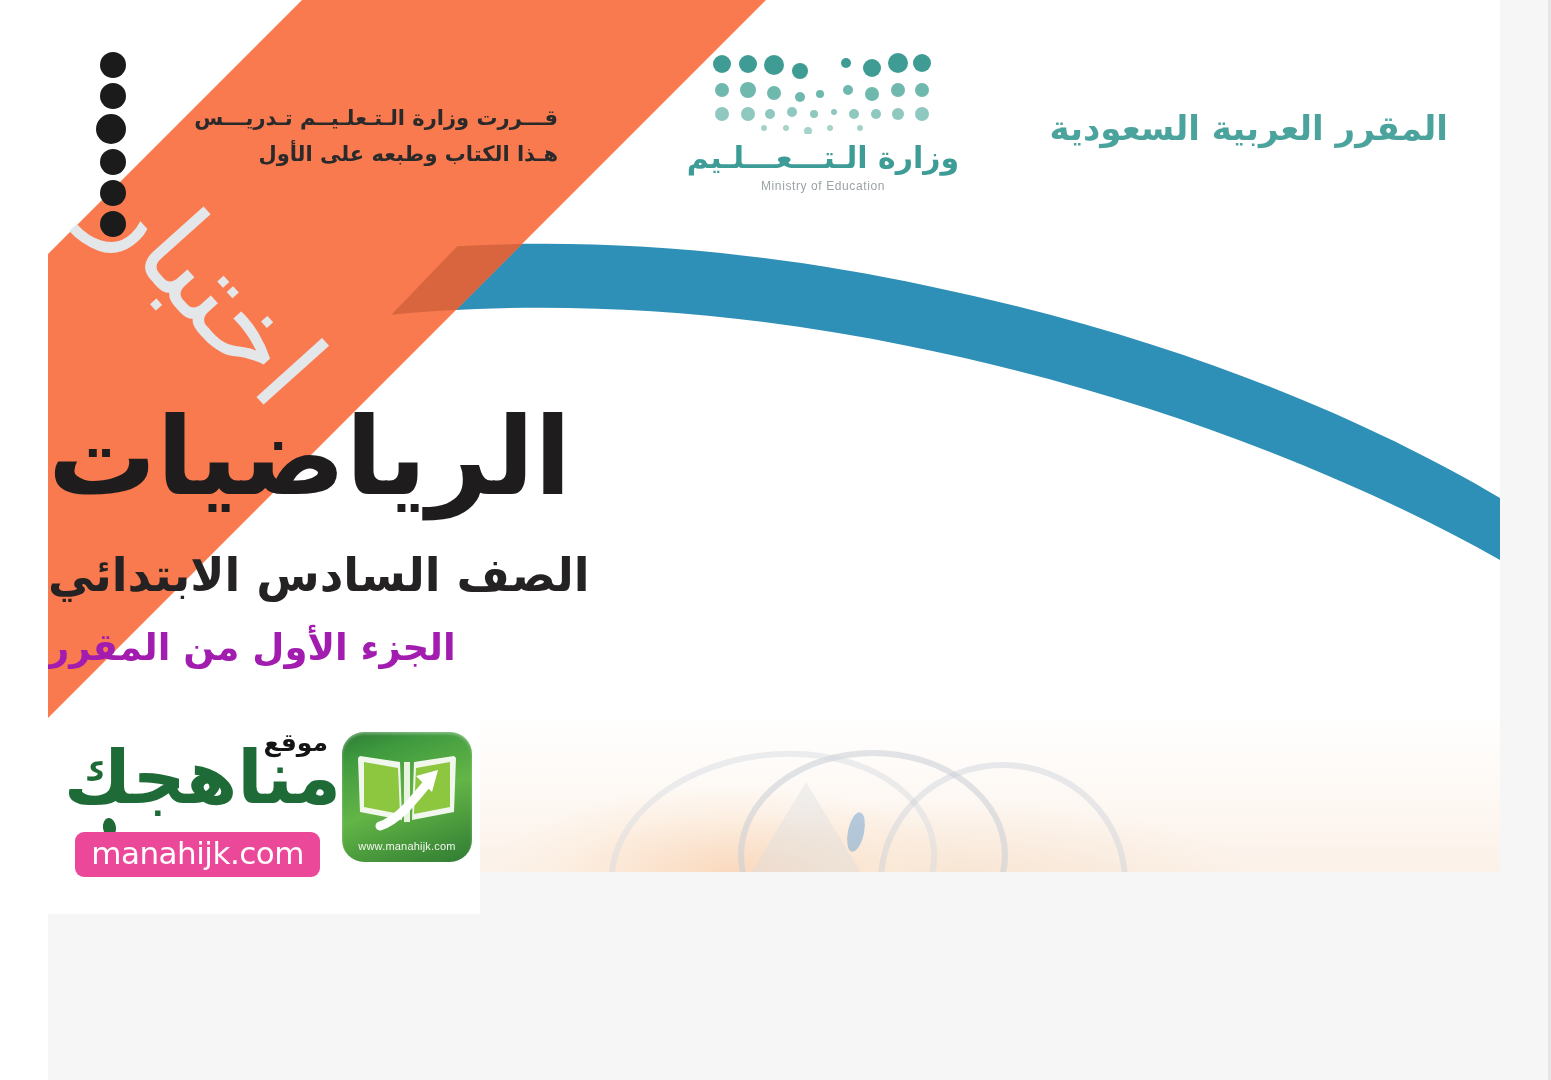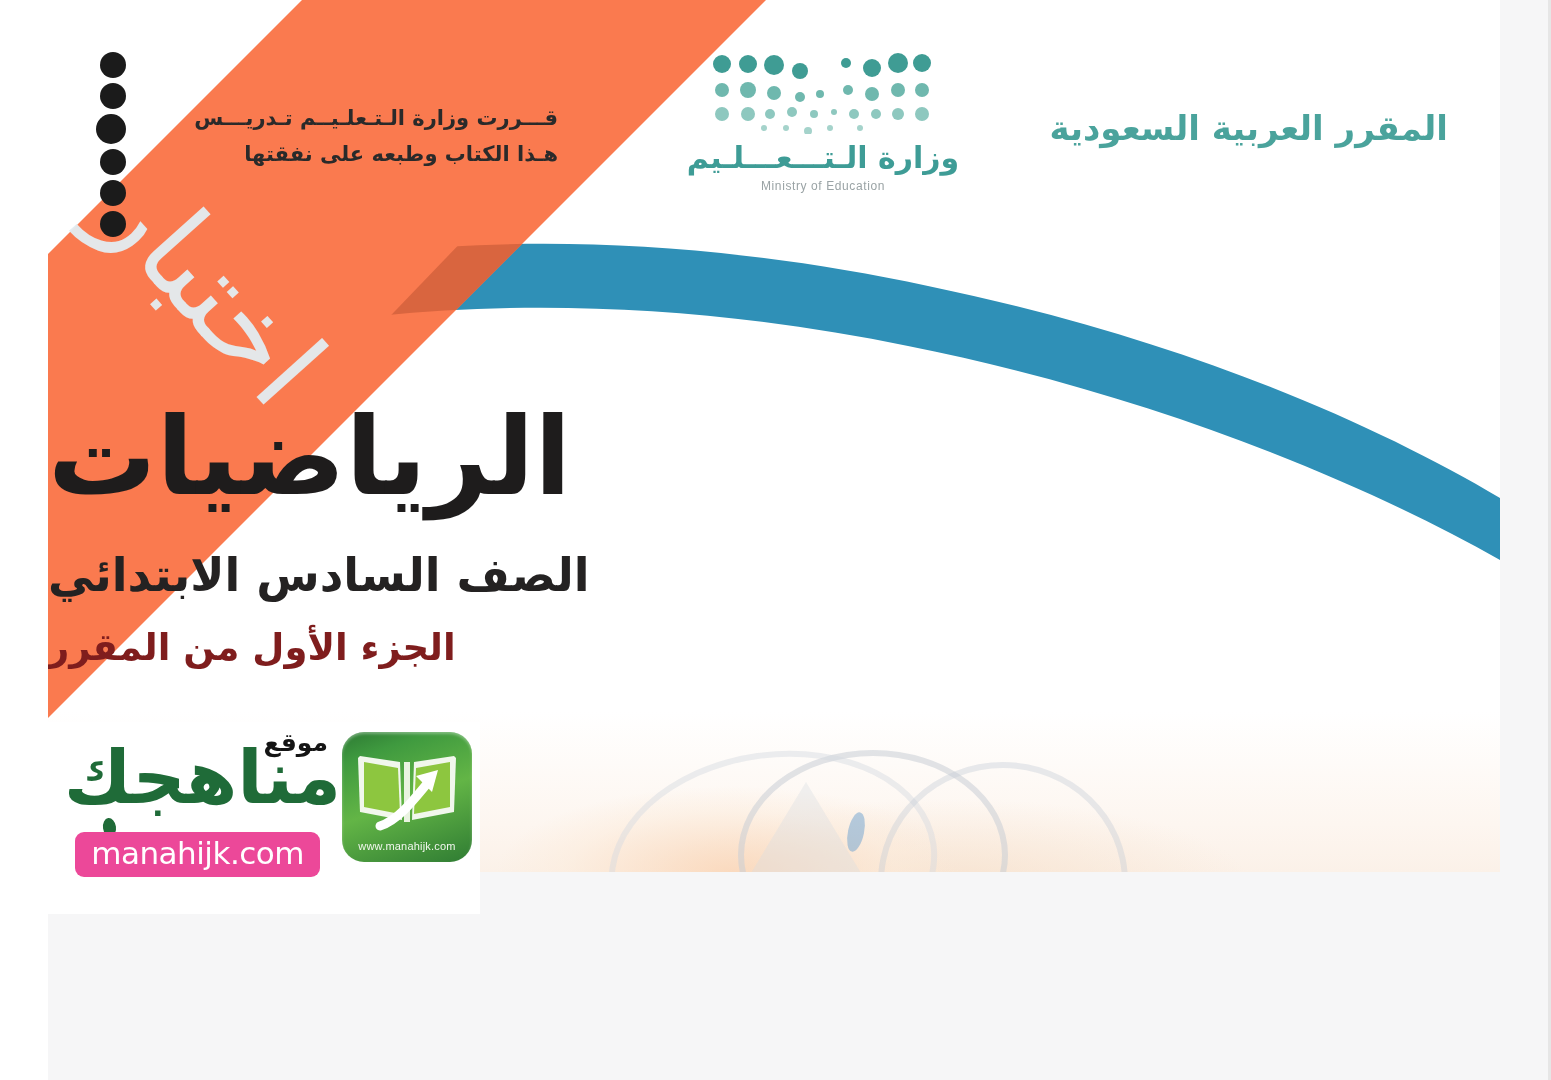--- a/index.html
+++ b/index.html
@@ -182,21 +182,21 @@
     margin-top: 34px;
     color: #242222;
     font-family: "DejaVu Sans", "Liberation Sans", sans-serif;
     font-weight: 700;
     font-size: 46px;
     letter-spacing: 0;
     padding-right: 60px;
   }
   .title-part {
     margin-top: 24px;
-    color: #7f1d1d;
+    color: #a21caf;
     font-family: "DejaVu Sans", "Liberation Sans", sans-serif;
     font-weight: 700;
     font-size: 37px;
     padding-right: 60px;
   }
 
   
   .watermark {
     position: absolute;
     left: 0px; top: 722px;
@@ -327,21 +327,21 @@
       <i></i>
       <i></i>
       <i></i>
       <i></i>
       <i></i>
       <i></i>
     </div>
 
     <div class="decree">
       <div>قـــررت وزارة الـتـعلـيــم تـدريـــس</div>
-      <div>هـذا الكتاب وطبعه على نفقتها</div>
+      <div>هـذا الكتاب وطبعه على الأول</div>
     </div>
 
     <div class="ministry">
       <svg class="ministry-dots" viewBox="0 0 230 82">
         <g fill="#3f9c94">
           <circle cx="14" cy="12" r="9"></circle>
           <circle cx="40" cy="12" r="9"></circle>
           <circle cx="66" cy="13" r="10"></circle>
           <circle cx="92" cy="19" r="8"></circle>
           <circle cx="164" cy="16" r="9"></circle>

